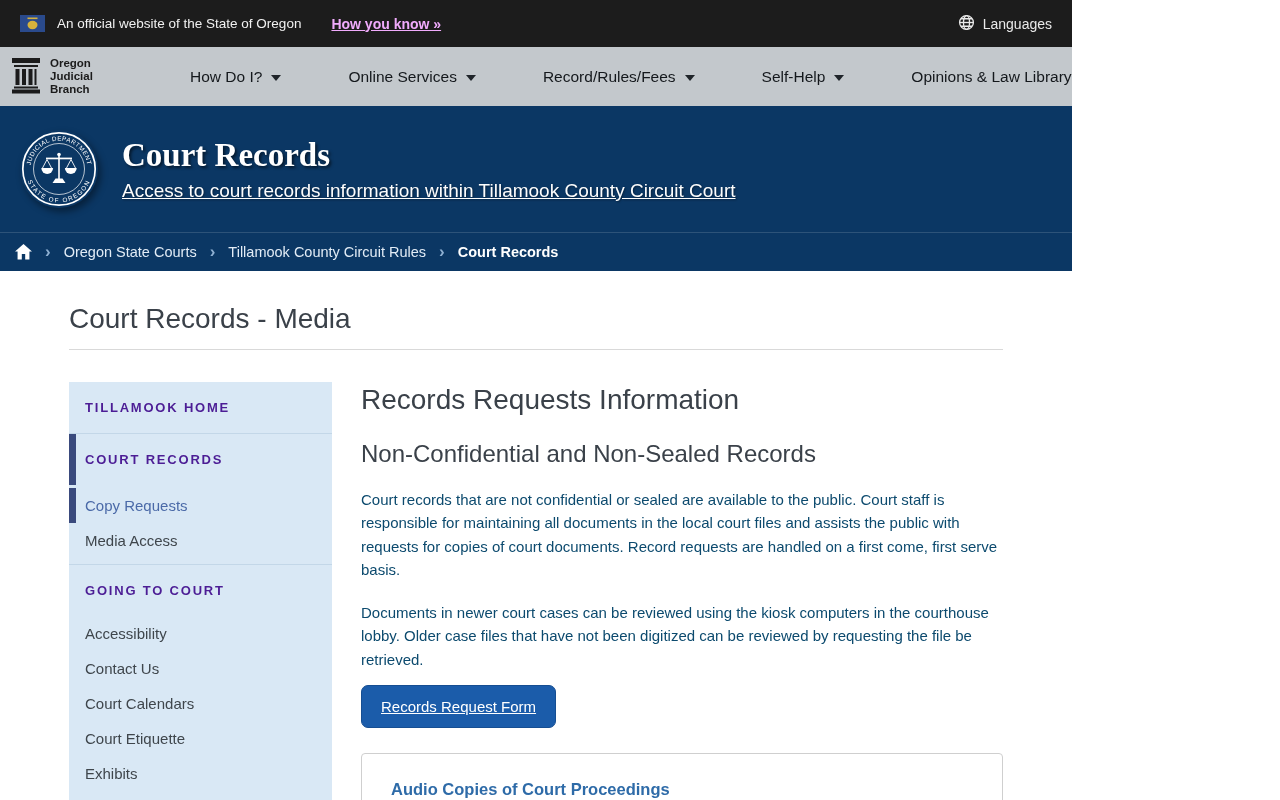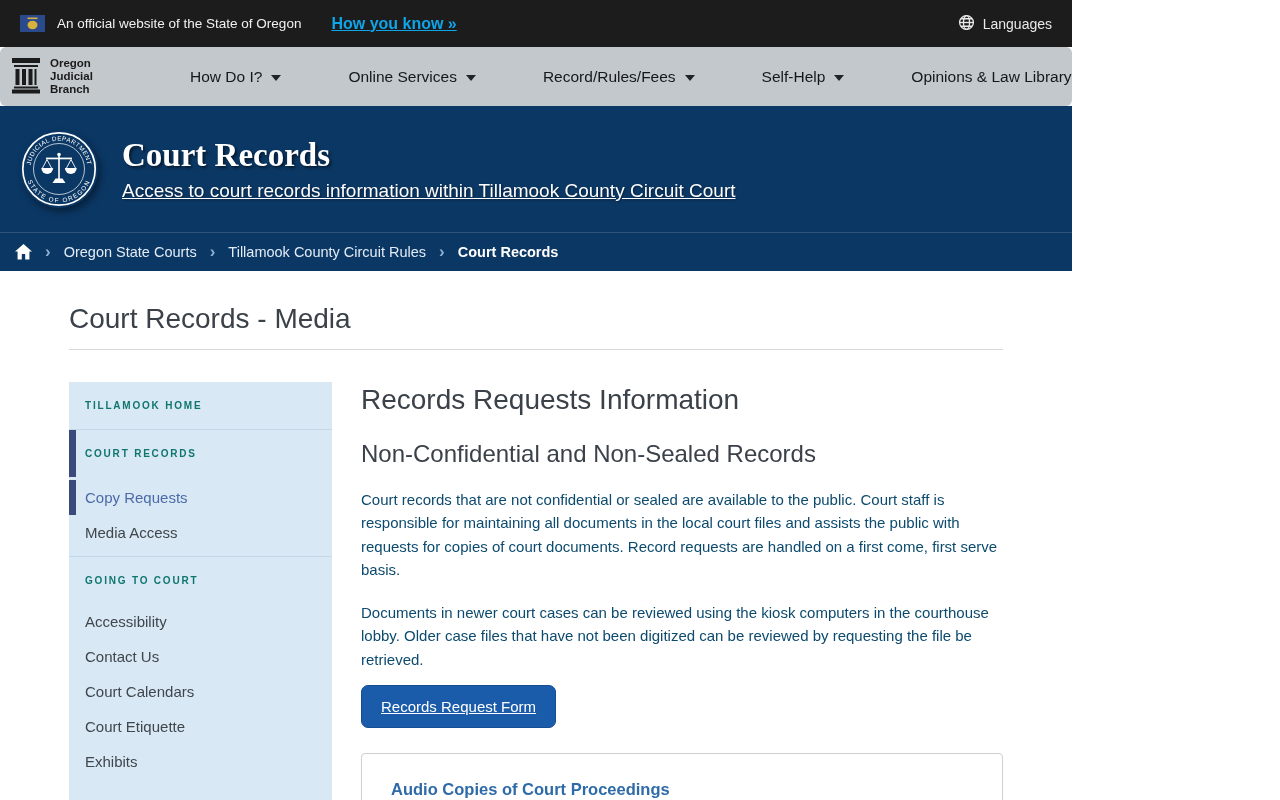--- a/index.html
+++ b/index.html
@@ -4,26 +4,26 @@
 <style>
   * { margin: 0; padding: 0; box-sizing: border-box; }
   html, body { width: 1280px; height: 800px; }
   body { font-family: "Liberation Sans", sans-serif; background: #fff; }
   .page { width: 1072px; height: 800px; overflow: hidden; background: #fff; }
 
   
   .topbar { height: 47px; background: #1c1c1c; display: flex; align-items: center; padding: 0 20px; }
   .flag-icon { flex: 0 0 auto; display: inline-flex; }
   .official-text { color: #f1f1f1; font-size: 13.5px; margin-left: 12px; }
-  .how-link { color: #0ea5e9; font-size: 16px; font-weight: bold; text-decoration: underline; margin-left: 30px; cursor: pointer; }
+  .how-link { color: #f0abfc; font-size: 14px; font-weight: bold; text-decoration: underline; margin-left: 30px; cursor: pointer; }
   .topbar-spacer { flex: 1; }
   .languages { display: flex; align-items: center; gap: 8px; color: #e9e9e9; font-size: 14px; cursor: pointer; }
 
   
-  .navbar { height: 59px; background: #c3c8cc; display: flex; align-items: center; border-radius: 6px; }
+  .navbar { height: 59px; background: #c3c8cc; display: flex; align-items: center; }
   .brand { display: flex; align-items: center; gap: 9px; padding-left: 11px; cursor: pointer; flex: 0 0 150px; }
   .brand-text { font-size: 11.5px; font-weight: bold; color: #1b1b1b; line-height: 13px; }
   .nav-items { display: flex; align-items: center; gap: 43px; margin-left: 16px; }
   .nav-item { display: flex; align-items: center; gap: 9px; font-size: 15.5px; color: #14181c; cursor: pointer; white-space: nowrap; margin-left: 24px; }
   .caret { width: 0; height: 0; border-left: 5px solid transparent; border-right: 5px solid transparent; border-top: 6px solid #1f2429; margin-top: 2px; }
   .nav-spacer { flex: 1; }
   .search-btn { width: 60px; height: 59px; background: #49525a; display: flex; align-items: center; justify-content: center; cursor: pointer; }
 
   
   .hero { height: 126px; background: #0b3764; display: flex; align-items: center; }
@@ -41,21 +41,21 @@
 
   
   .content { padding: 0 69px; background: #fff; }
   .page-title { margin-top: 32px; font-size: 28px; font-weight: 400; color: #3a4149; }
   .title-rule { border: none; border-top: 1px solid #d9d9d9; margin-top: 14px; }
 
   .columns { display: flex; align-items: flex-start; margin-top: 32px; }
 
   
   .sidebar { width: 263px; flex: 0 0 263px; background: #d9e8f5; padding-bottom: 60px; }
-  .side-header { padding: 18px 16px; font-size: 10px; font-weight: bold; letter-spacing: 1.8px; color: #0f766e; cursor: pointer; }
+  .side-header { padding: 18px 16px; font-size: 13px; font-weight: bold; letter-spacing: 1.8px; color: #4c1d95; cursor: pointer; }
   .side-link { padding: 9px 16px; font-size: 15px; color: #3f464c; cursor: pointer; }
   .side-link.blue { color: #4b6aa8; }
   .active-bar { border-left: 7px solid #3a4a7d; }
   .side-header.active-bar { padding-left: 9px; margin-bottom: 3px; }
   .side-link.active-bar { padding-left: 9px; }
   .side-divider { border-top: 1px solid #c3d7e8; }
   .side-section { padding-bottom: 6px; }
 
   
   .main-col { flex: 1; margin-left: 29px; }

